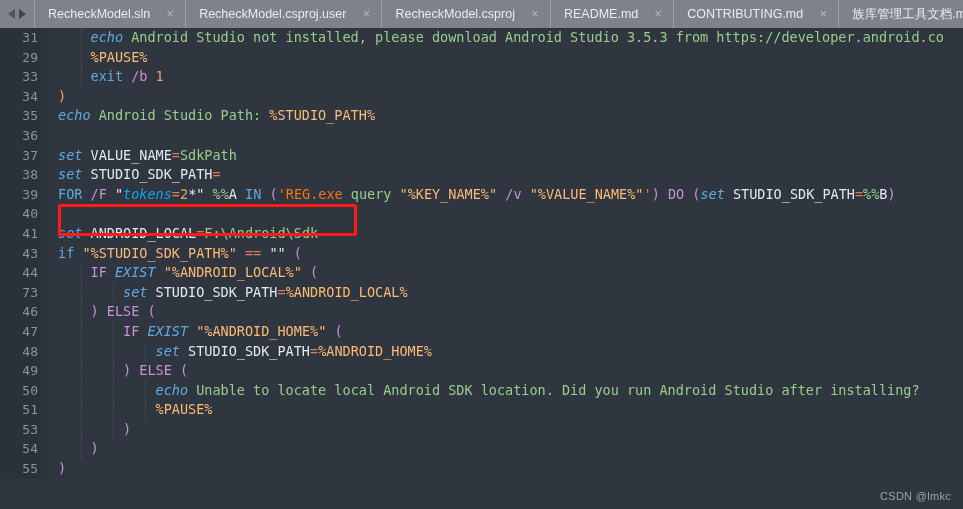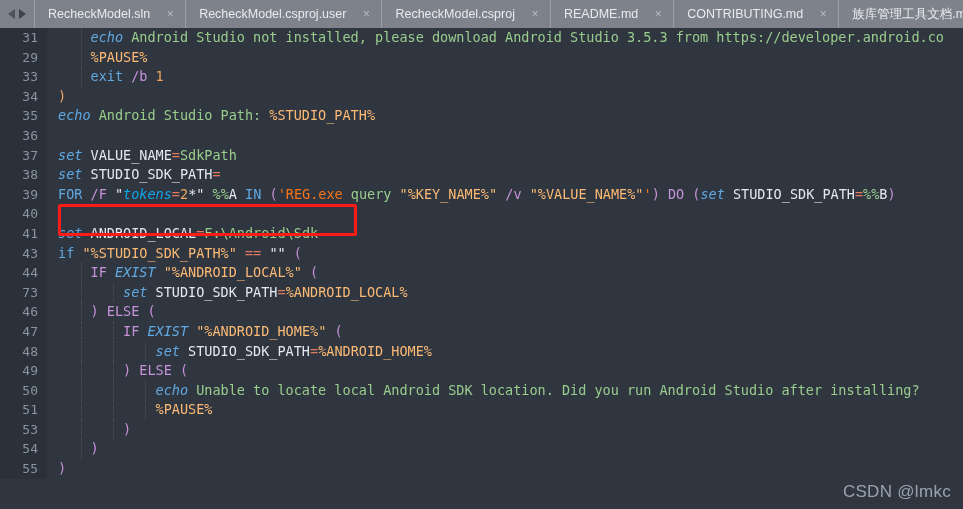--- a/index.html
+++ b/index.html
@@ -121,21 +121,21 @@
     border-radius: 2px;
     pointer-events: none;
   }
 
   
   #watermark {
     position: absolute;
     right: 12px;
     bottom: 7px;
     color: #9aa3ad;
-    font-size: 17px;
+    font-size: 11px;
     font-family: "Liberation Sans", sans-serif;
     letter-spacing: .3px;
   }
 </style>
 </head>
 <body>
 
 <div id="tabbar">
   <div class="navarrows">
     <div class="tri left"></div>

